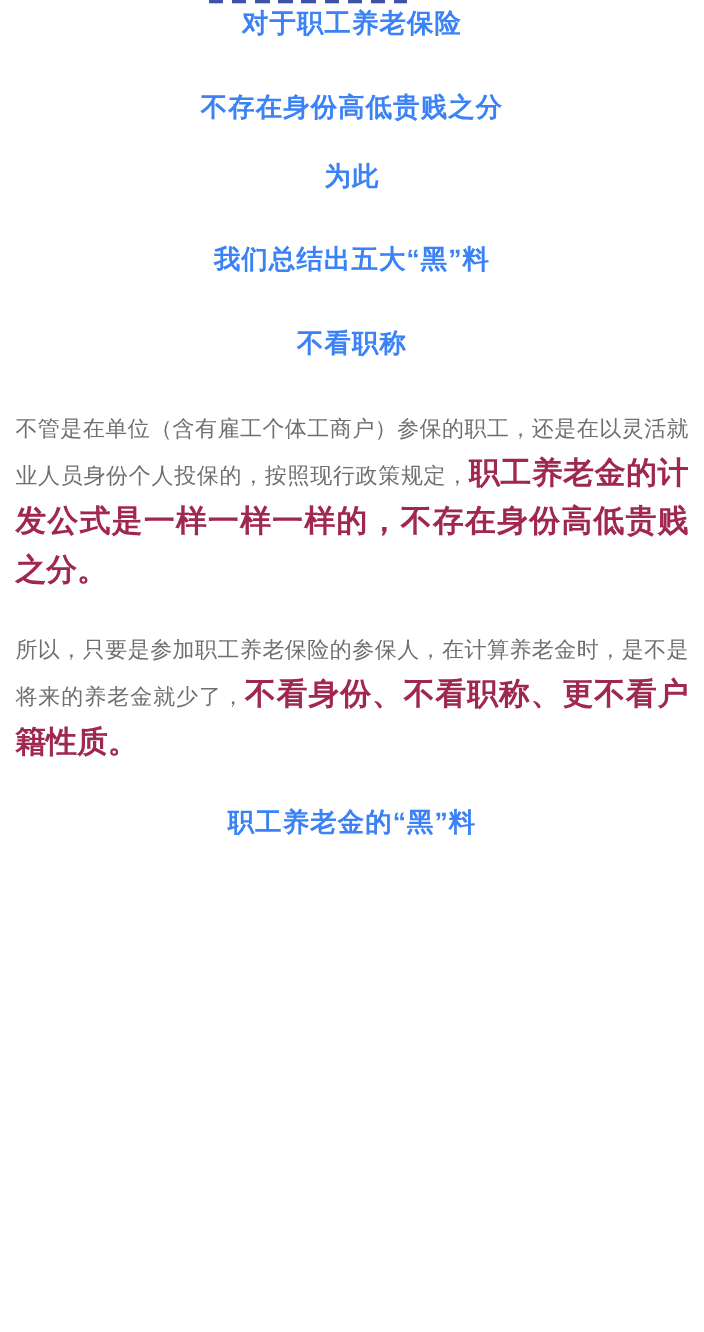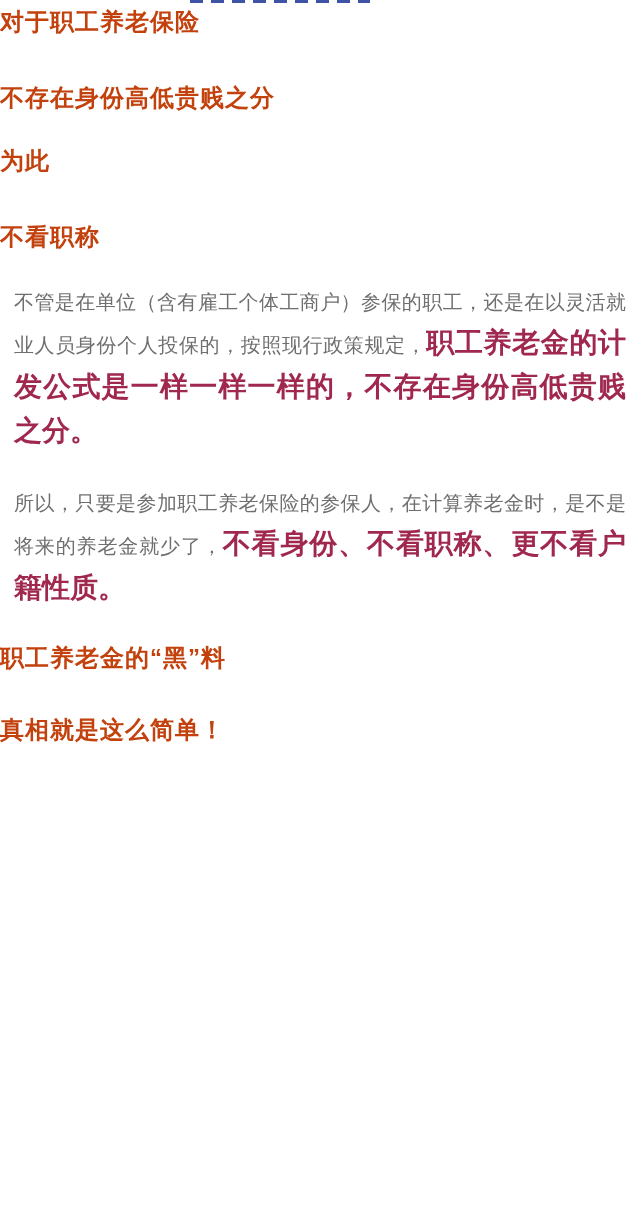--- a/index.html
+++ b/index.html
@@ -22,34 +22,35 @@
   .top-crop {
     height: 3px;
     width: 180px;
     margin-left: 190px;
     background: repeating-linear-gradient(90deg,
       #1d3596 0px, #1d3596 13px,
       transparent 13px, transparent 21px);
     opacity: 0.85;
   }
   .head {
-    color: #c2410c;
+    color: #3b82f6;
     font-size: 24px;
     line-height: 30px;
     font-weight: 700;
-    text-align: left;
+    text-align: center;
     letter-spacing: 1px;
     margin: 46px 0 0 0;
   }
   .head.first  { margin-top: 4px; }
   .head.short  { margin-top: 33px; }
   .head.bottom-1 { margin-top: 33px; }
   .head.bottom-2 { margin-top: 42px; }
   .content {
-    margin-top: 31px;
+    margin-top: 45px;
+    font-family: Liberation Mono, monospace;
   }
   .para {
     color: #6f6f6f;
     font-size: 20px;
     line-height: 38px;
     text-align: justify;
     margin: 0 0 31px 0;
     padding: 0 14px;
   }
   .hl {
@@ -62,28 +63,28 @@
 </head>
 <body>
 
 <div class="article">
 
   <div class="top-crop"></div>
 
   <h2 class="head first">对于职工养老保险</h2>
   <h2 class="head">不存在身份高低贵贱之分</h2>
   <h2 class="head short">为此</h2>
+  <h2 class="head">我们总结出五大“黑”料</h2>
   <h2 class="head">不看职称</h2>
 
   <div class="content">
 
     <p class="para"><span>不管是在单位（含有雇工个体工商户）参保的职工，还是在以灵活就业人员身份个人投保的，按照现行政策规定，</span><strong class="hl">职工养老金的计发公式是一样一样一样的，不存在身份高低贵贱之分。</strong></p>
 
 
 
     <p class="para"><span>所以，只要是参加职工养老保险的参保人，在计算养老金时，是不是将来的养老金就少了，</span><strong class="hl">不看身份、不看职称、更不看户籍性质。</strong></p>
 
   </div>
 
   <h2 class="head bottom-1">职工养老金的“黑”料</h2>
-  <h2 class="head bottom-2">真相就是这么简单！</h2>
 
 </div>
 
 </body></html>

